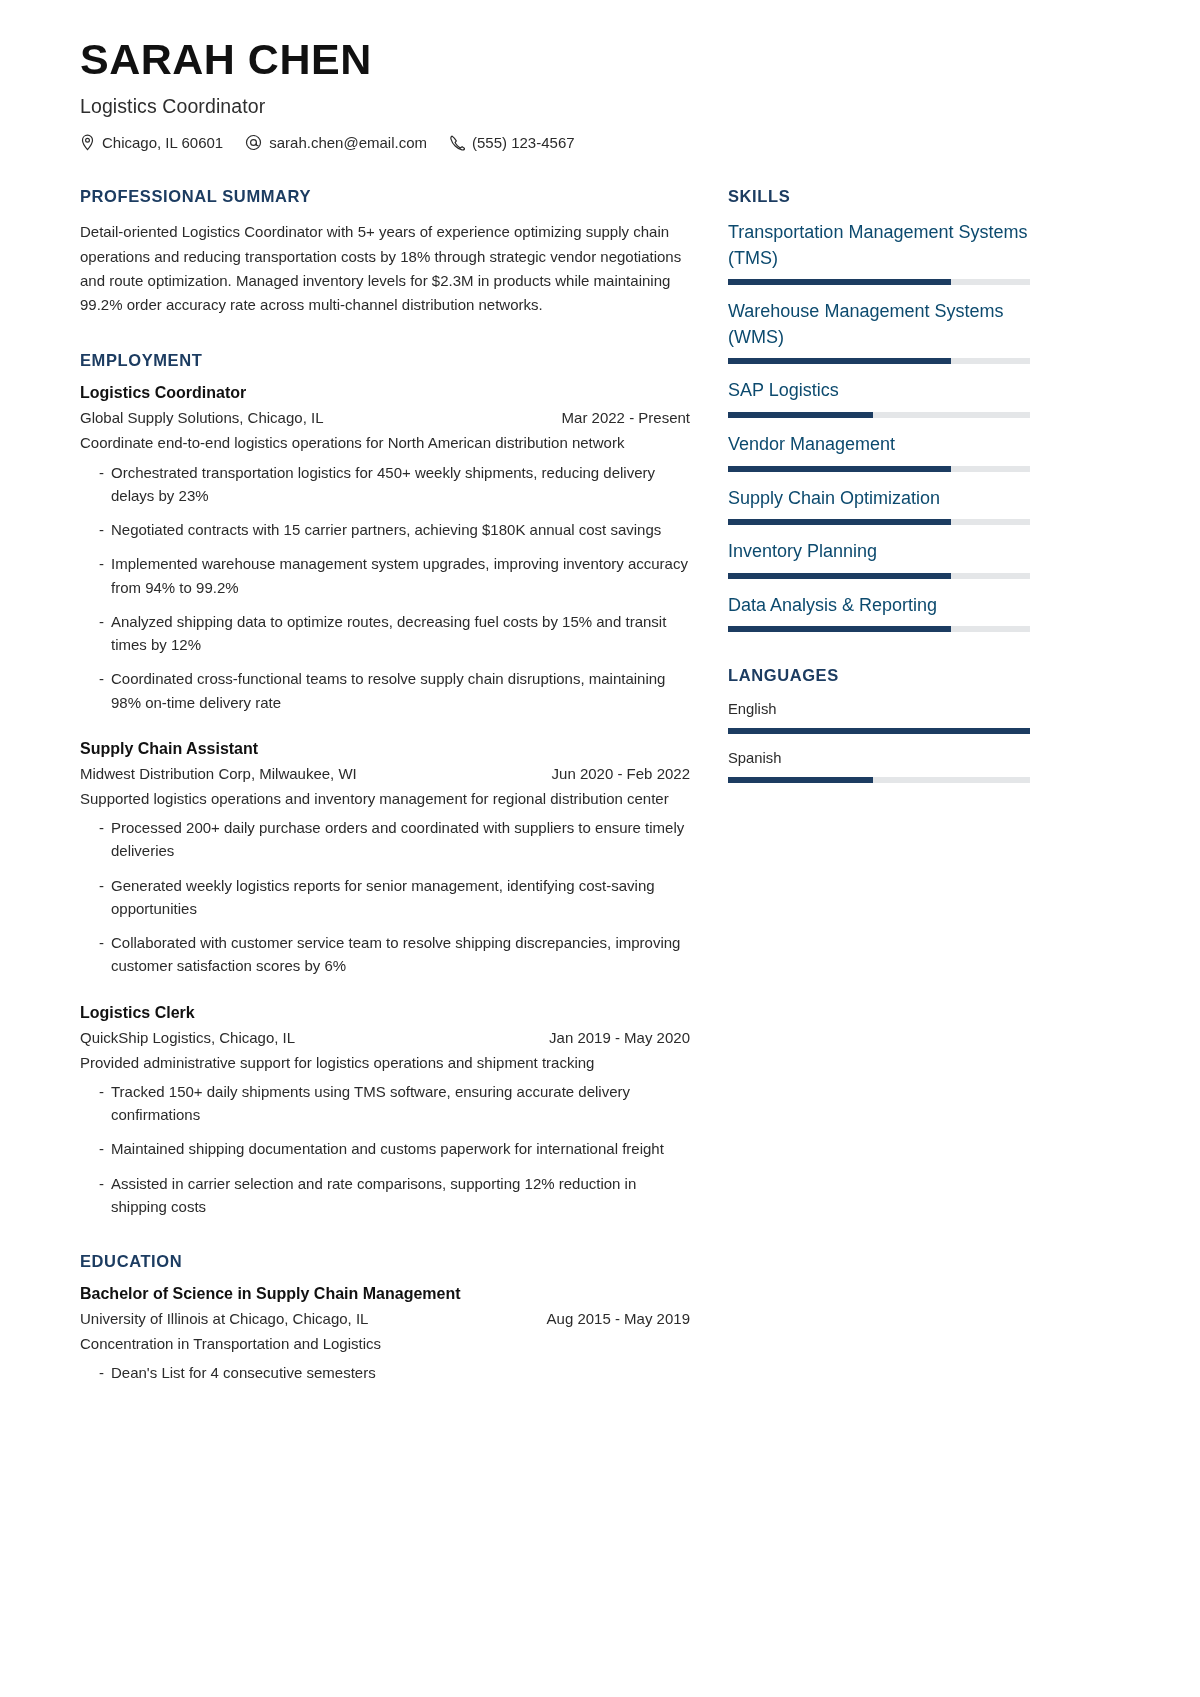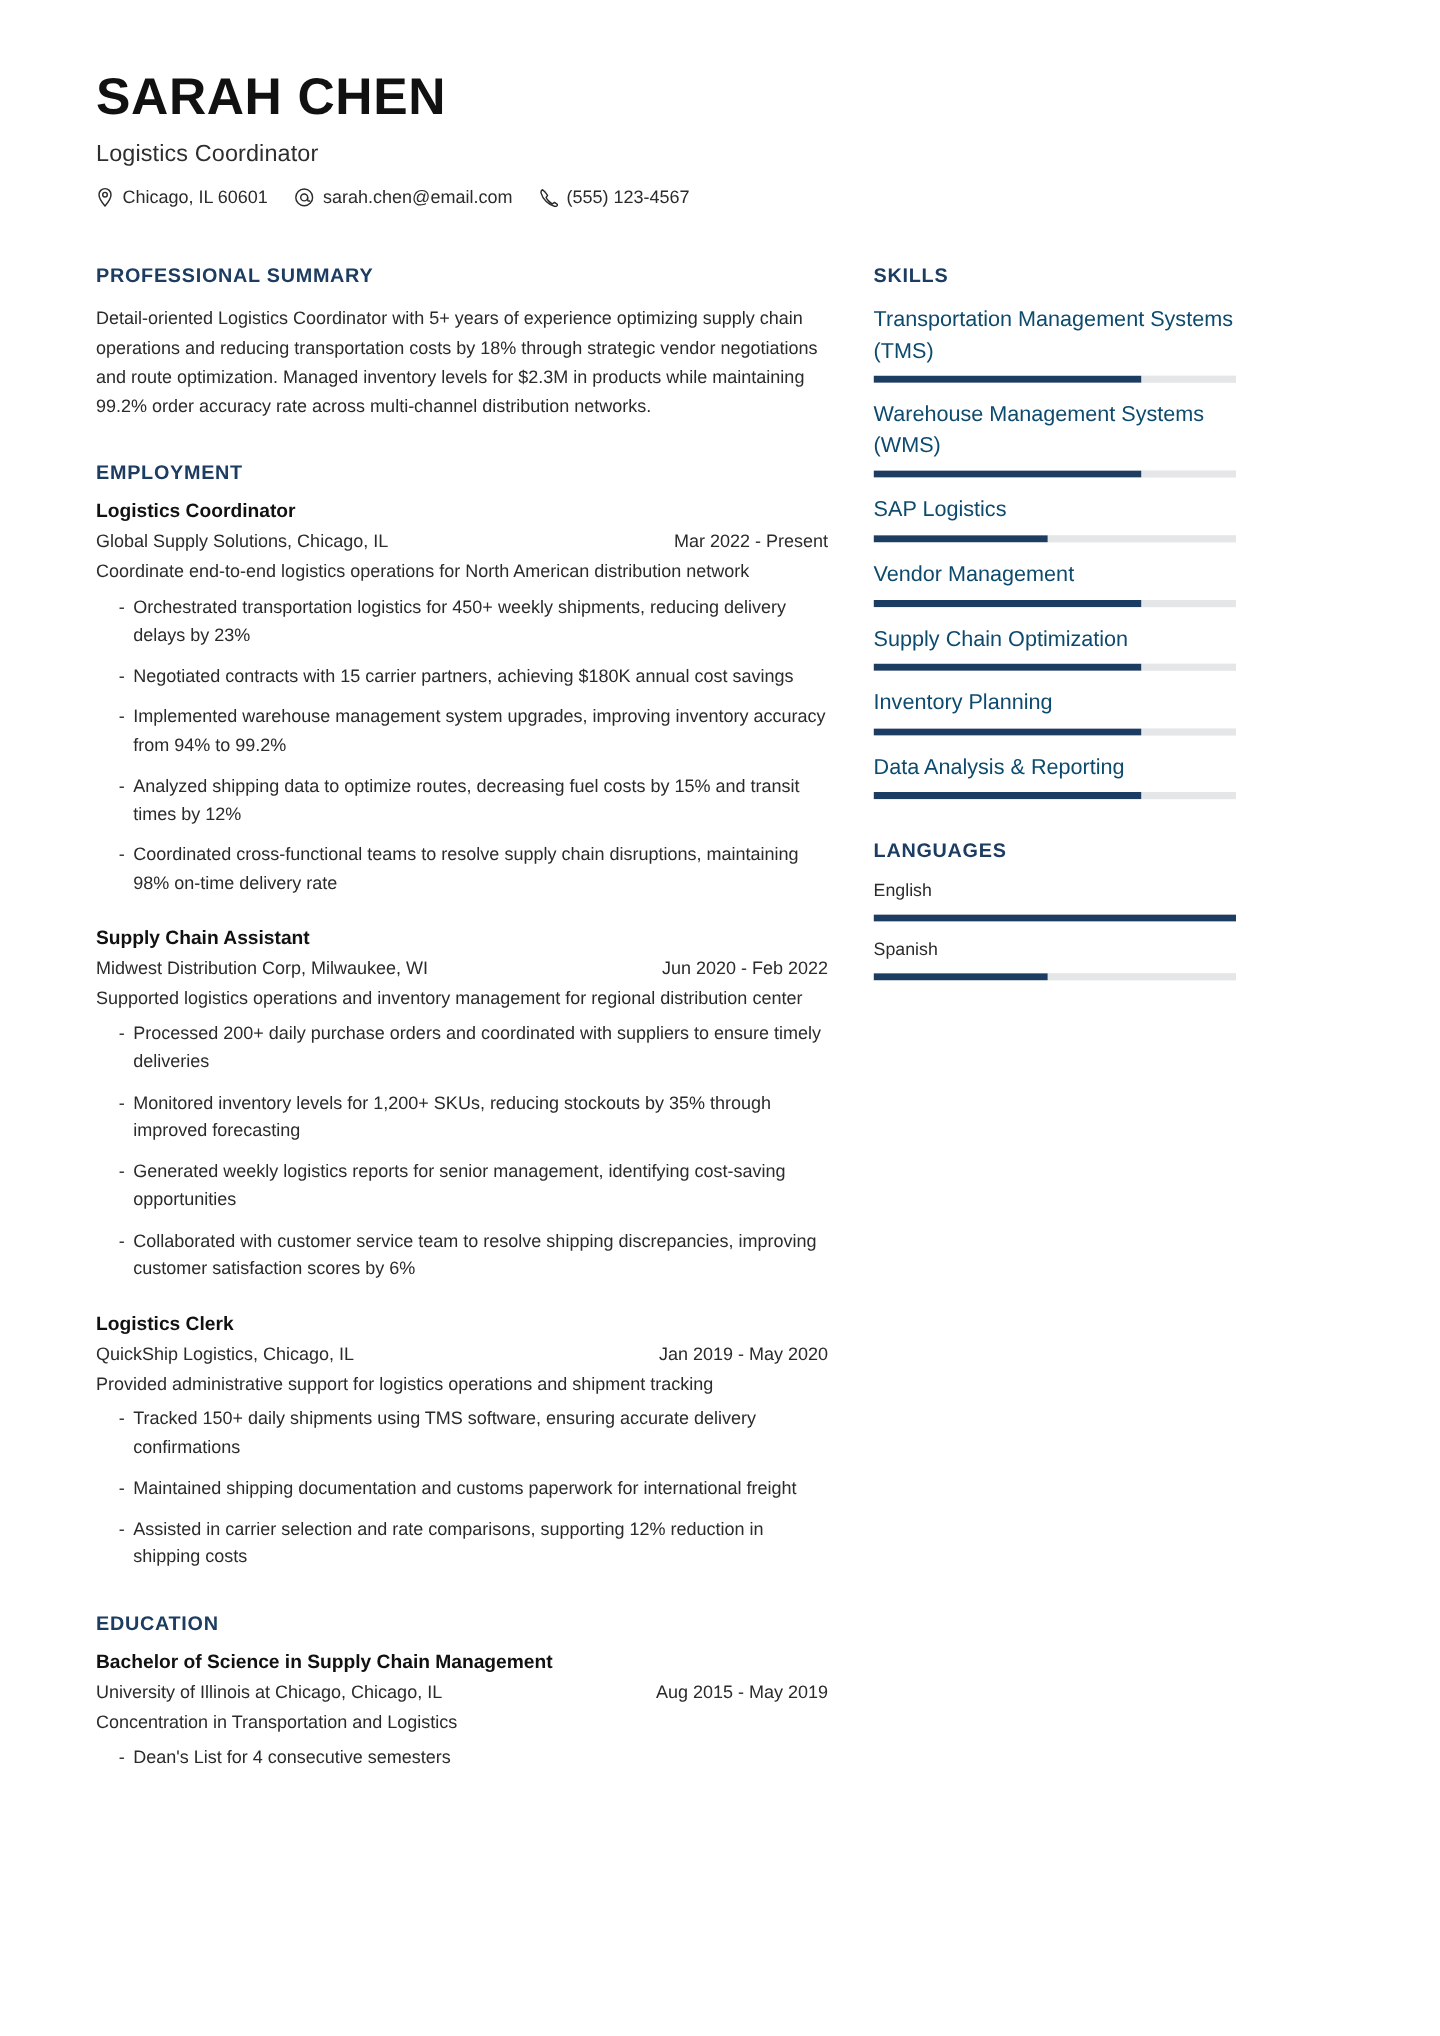--- a/index.html
+++ b/index.html
@@ -12,21 +12,21 @@
     height: 1697px;
     font-family: "Liberation Sans", sans-serif;
     color: #1b1b1b;
     -webkit-font-smoothing: antialiased;
   }
   .page {
     position: relative;
     width: 1200px;
     height: 1457px;
     box-sizing: border-box;
-    padding: 58px 170px 0 80px;
+    padding: 36px 170px 0 80px;
     background: #ffffff;
   }
 
   
   .header { margin-bottom: 6px; }
   .name {
     font-size: 43px;
     font-weight: bold;
     letter-spacing: 0.5px;
     line-height: 1.1;
@@ -65,21 +65,21 @@
   }
   .col-main { width: 610px; flex: none; }
   .col-side { width: 305px; flex: none; margin-left: 38px; }
 
   
   .section-title {
     font-size: 16.5px;
     font-weight: bold;
     color: #1c3c61;
     letter-spacing: 0.6px;
-    margin: 12px 0 14px 0;
+    margin: 0 0 14px 0;
   }
   .section { margin-bottom: 34px; }
   .section:last-child { margin-bottom: 0; }
 
   
   .summary-text {
     font-size: 15px;
     line-height: 1.62;
     color: #2b2b2b;
     margin: 0;
@@ -241,21 +241,20 @@
             </div>
             <div class="job">
               <div class="job-title">Supply Chain Assistant</div>
               <div class="job-meta">
                 <span class="job-org">Midwest Distribution Corp, Milwaukee, WI</span>
                 <span class="job-dates">Jun 2020 - Feb 2022</span>
               </div>
               <p class="job-desc">Supported logistics operations and inventory management for regional distribution center</p>
               <ul class="bullets">
                 <li>Processed 200+ daily purchase orders and coordinated with suppliers to ensure timely deliveries</li>
-                <li>Monitored inventory levels for 1,200+ SKUs, reducing stockouts by 35% through improved forecasting</li>
                 <li>Generated weekly logistics reports for senior management, identifying cost-saving opportunities</li>
                 <li>Collaborated with customer service team to resolve shipping discrepancies, improving customer satisfaction scores by 6%</li>
               </ul>
             </div>
             <div class="job">
               <div class="job-title">Logistics Clerk</div>
               <div class="job-meta">
                 <span class="job-org">QuickShip Logistics, Chicago, IL</span>
                 <span class="job-dates">Jan 2019 - May 2020</span>
               </div>

